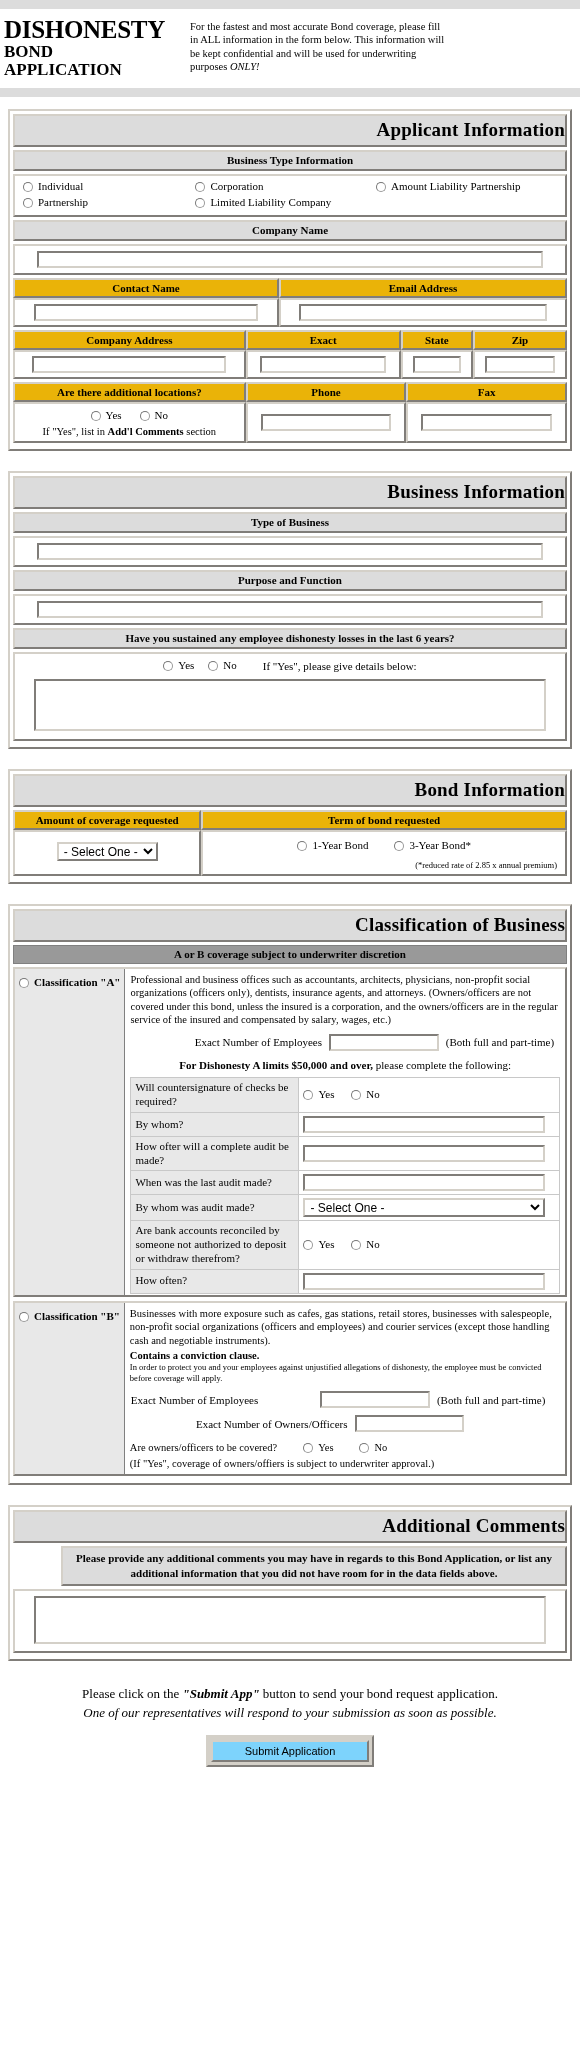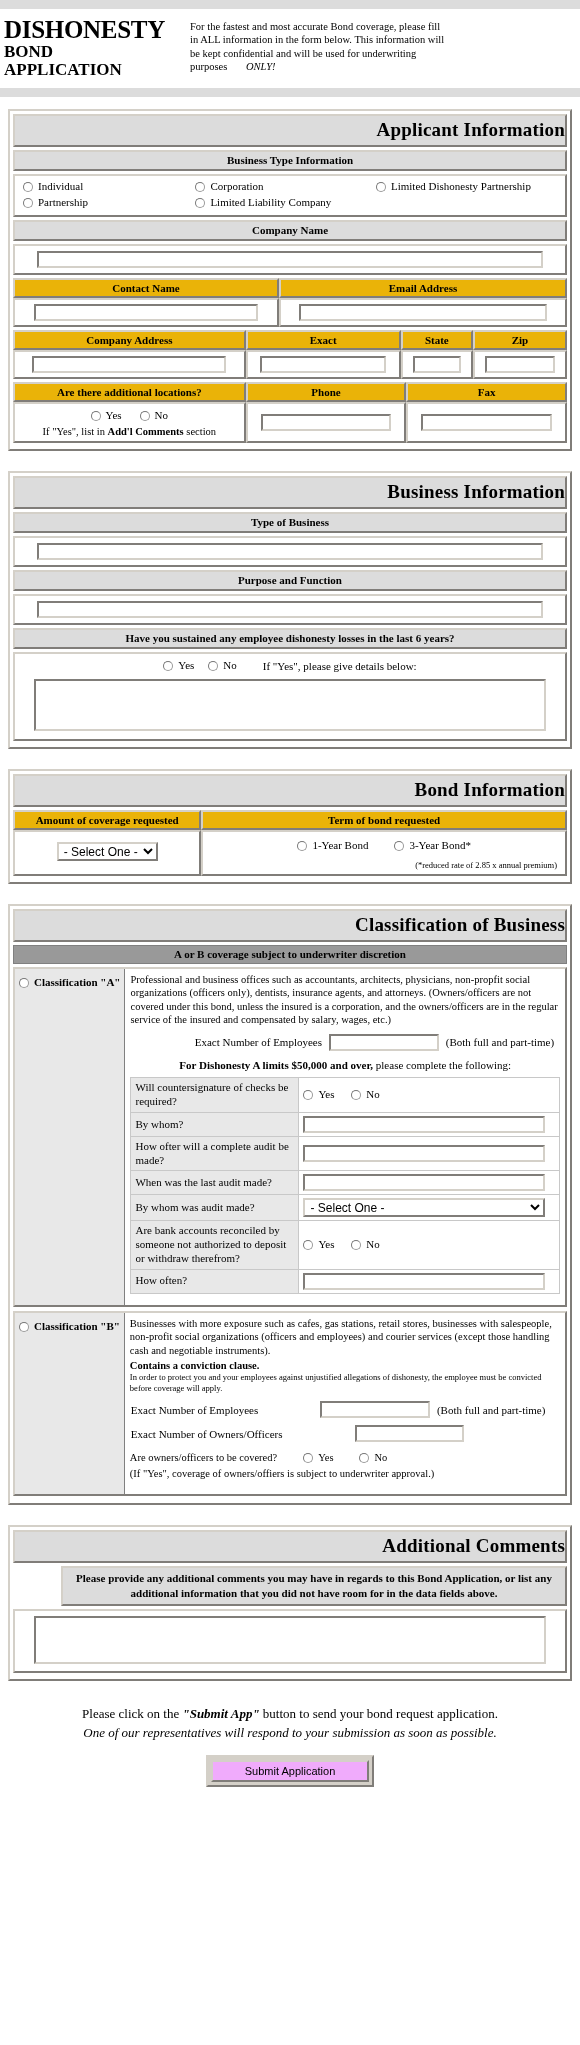--- a/index.html
+++ b/index.html
@@ -19,21 +19,21 @@
     padding: 8px 10px 4px 4px;
   }
   .title-block { width: 186px; flex: none; }
   .title-l1 { font-size: 25px; font-weight: bold; letter-spacing: -0.3px; line-height: 1.02; }
   .title-l2 { font-size: 17px; font-weight: bold; line-height: 1.1; }
   .title-l3 { font-size: 17px; font-weight: bold; line-height: 1.1; }
   .header-note {
     font-size: 10.5px; line-height: 1.28; padding-top: 3px;
     width: 258px;
   }
-  .header-note i { font-style: italic; margin-left: 16px; }
+  .header-note i { font-style: italic; }
 
   .divider { height: 9px; background: #dcdcdc; width: 100%; margin-top: 4px; }
   .gap { height: 12px; }
   .gap-lg { height: 20px; }
 
   
   .panel {
     margin: 0 8px;
     border: 2px outset #d4d0c8;
     background: #ffffff;
@@ -164,21 +164,21 @@
     vertical-align: top;
     padding: 6px 4px 6px 4px;
     font-weight: bold;
     font-size: 11px;
     white-space: nowrap;
     border-right: 1px solid #808080;
   }
   .class-desc-cell {
     background: #ffffff;
     vertical-align: top;
-    padding: 4px 5px 11px 5px;
+    padding: 4px 5px 1px 5px;
     font-size: 10.5px;
     line-height: 1.3;
   }
   .class-desc-cell b { font-weight: bold; }
   .tiny { font-size: 8.5px; line-height: 1.25; }
 
   .sub-tbl { width: 100%; border-collapse: collapse; font-size: 11px; }
   .sub-tbl td {
     border: 1px solid #c8c8c8;
     padding: 3px 4px;
@@ -195,21 +195,21 @@
   .submit-wrap {
     margin: 12px auto 0 auto;
     width: 168px;
     border: 2px outset #d4d0c8;
     padding: 3px;
     background: #d4d0c8;
   }
   .submit-btn {
     width: 100%;
     border: 2px outset #d4d0c8;
-    background: #f0abfc;
+    background: #7dd3fc;
     font-family: "Liberation Sans", sans-serif;
     font-size: 11px;
     padding: 3px 0;
     cursor: pointer;
   }
   .bottom-pad { height: 16px; }
 
   .flex-center { display: flex; justify-content: center; align-items: center; gap: 18px; }
 </style>
 </head>
@@ -251,21 +251,21 @@
         <span>Corporation</span>
       </label>
       <label class="ritem">
         <input type="radio" name="btype" style="">
         <span>Limited Liability Company</span>
       </label>
     </div>
     <div class="col col3">
       <label class="ritem">
         <input type="radio" name="btype" style="">
-        <span>Limited Dishonesty Partnership</span>
+        <span>Amount Liability Partnership</span>
       </label>
     </div>
   </div>
 
   <div class="subhead">Company Name</div>
   <div class="radio-row" style="justify-content:center;padding:5px 0;">
     <input type="text" class="fullrow-input" style="width: 92%;">
   </div>
 
   <table class="tbl">
@@ -544,21 +544,21 @@
                 <td style="padding-left:6px;">(Both full and part-time)</td>
               </tr>
             </tbody>
                 </table>
           </div>
 
           <div style="padding-top:5px;">
             <table style="width:100%;border-collapse:collapse;font-size:11px;">
               <tbody>
                     <tr>
-                <td style="text-align:left;padding-right:6px;width:52%;">Exact Number of Owners/Officers</td>
+                <td style="text-align:right;padding-right:6px;width:52%;">Exact Number of Owners/Officers</td>
                 <td style="width:26%;">
                   <input type="text" style="width: 100%;">
                 </td>
                 <td></td>
               </tr>
             </tbody>
                 </table>
           </div>
 
           <div style="padding-top:7px;display:flex;align-items:center;gap:26px;">

